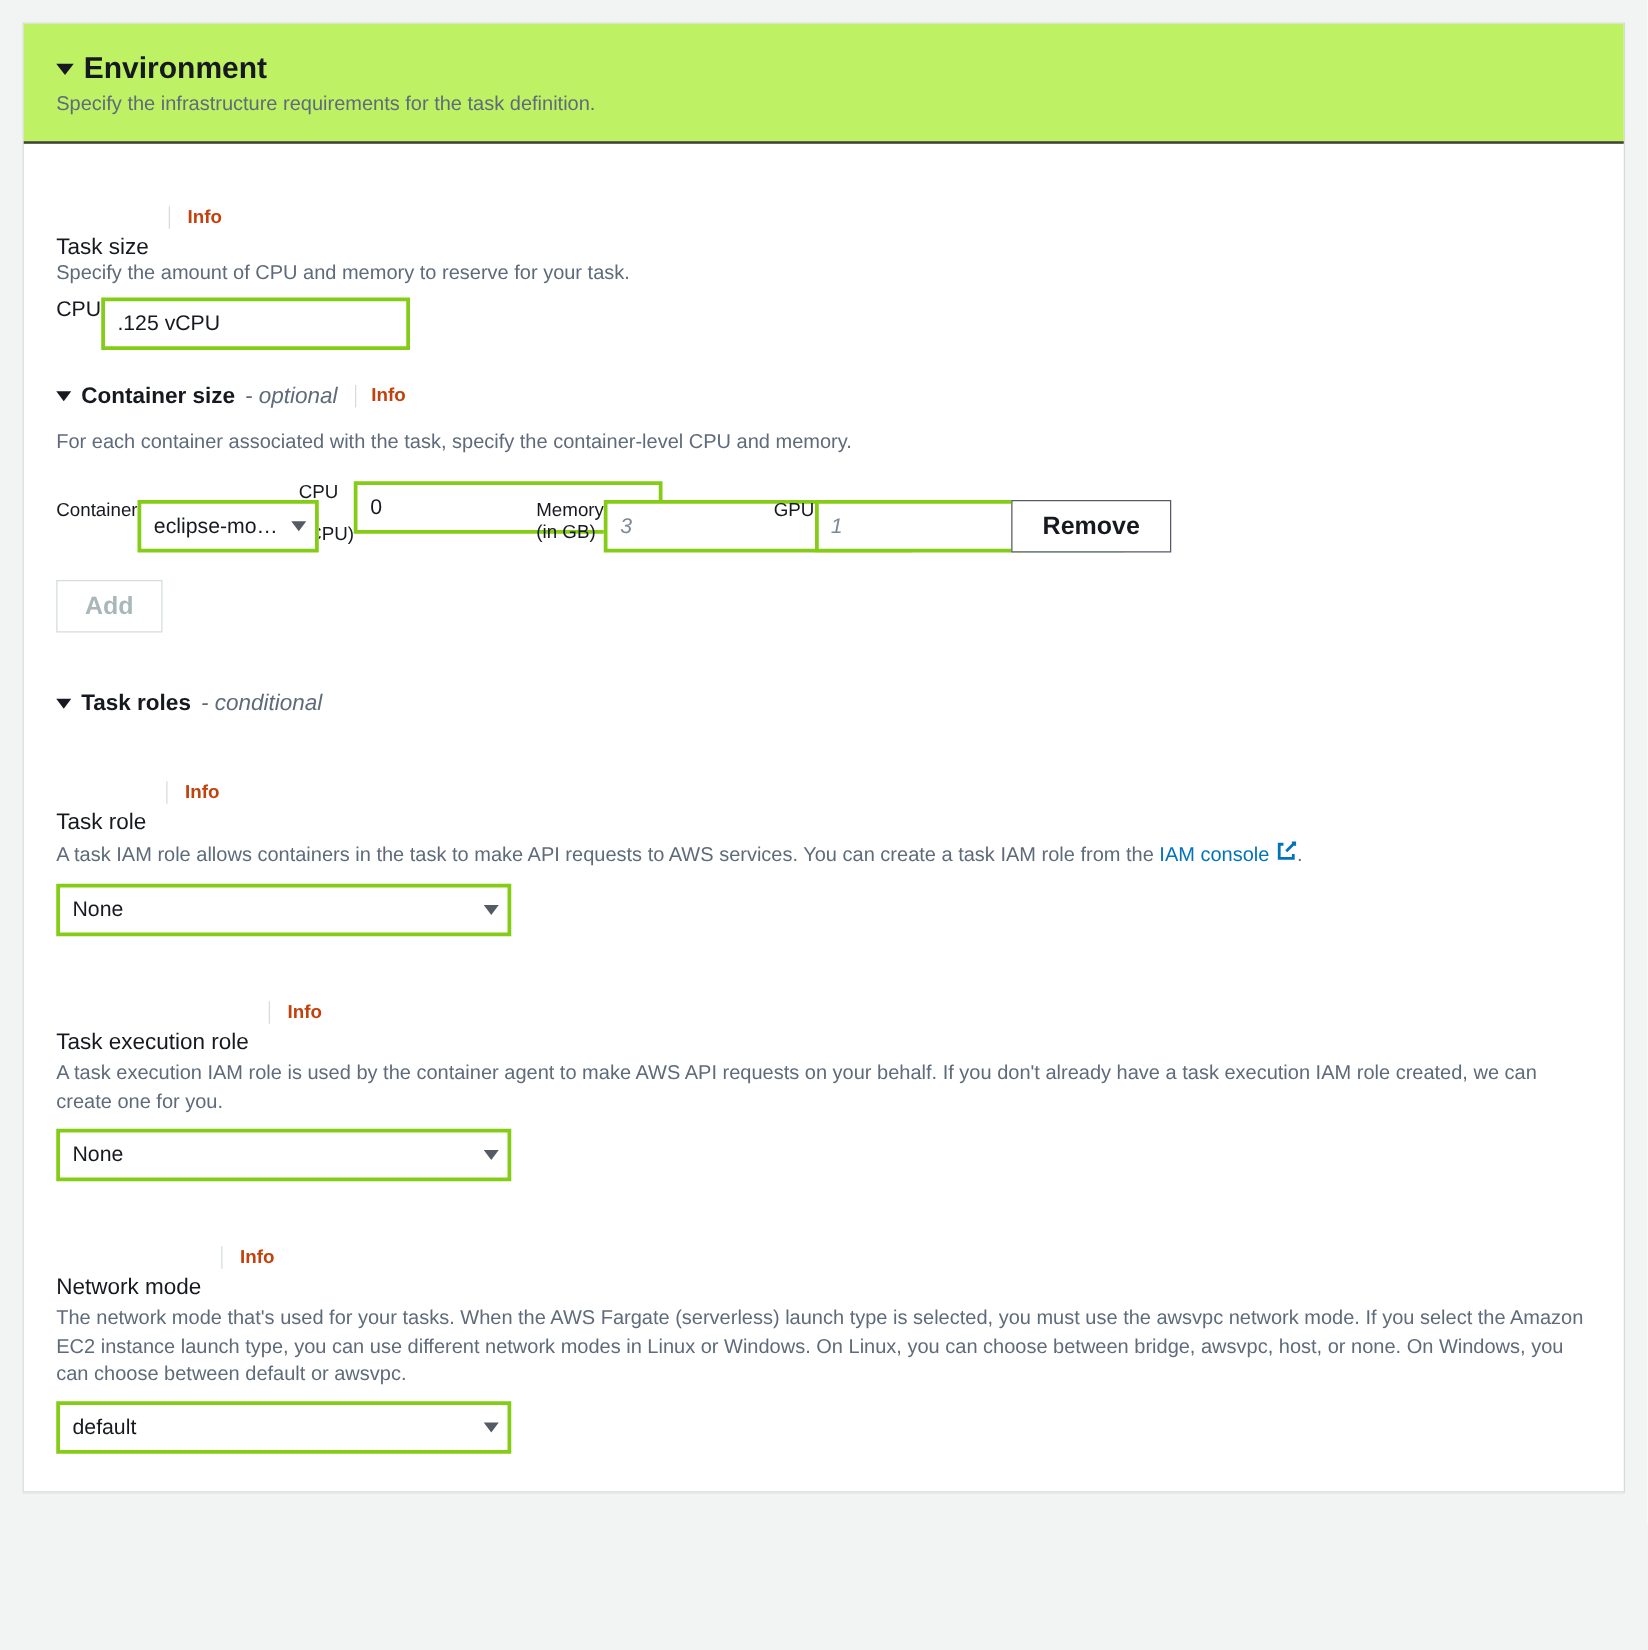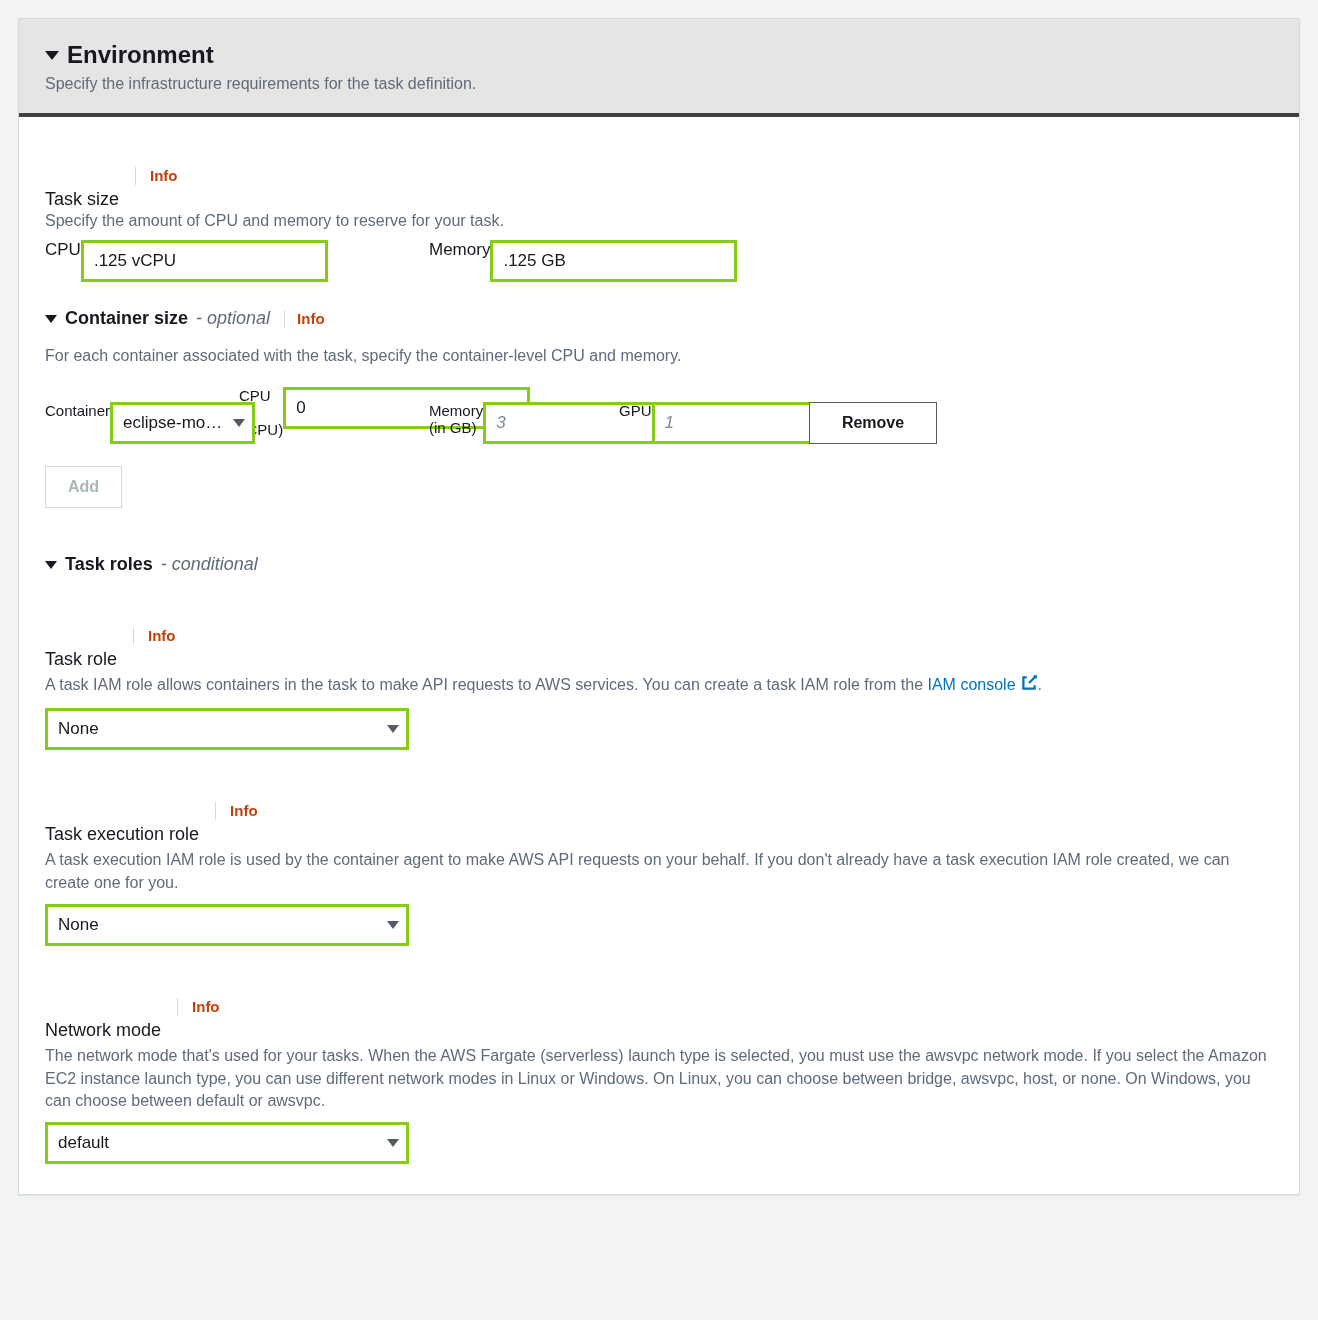--- a/index.html
+++ b/index.html
@@ -9,22 +9,22 @@
     color: #16191f;
     font-size: 16px;
     padding: 18px;
   }
   .panel {
     background: #fff;
     border: 1px solid #d5dbdb;
     box-shadow: 0 1px 1px rgba(0,0,0,0.05);
   }
   .panel-header {
-    background: #e5e5e5;
-    border-bottom: 4px solid #404040;
+    background: #bef264;
+    border-bottom: 2px solid #404040;
     padding: 22px 26px 20px 26px;
   }
   .panel-title-row {
     display: flex;
     align-items: center;
     gap: 8px;
   }
   .collapse-caret {
     width: 0; height: 0;
     border-left: 7px solid transparent;
@@ -70,21 +70,21 @@
   .sub-title { font-size: 18px; font-weight: 700; }
   .sub-suffix { font-size: 18px; font-style: italic; font-weight: 400; color: #5f6b7a; }
   .container-grid { display: grid; grid-template-columns: 170px 166px 166px 166px 1fr; gap: 24px; align-items: end; margin-top: 22px;}
   .container-grid .field-label { font-size: 15px; }
   .btn {
     height: 42px;
     border: 1px solid #545b64;
     background: #fff;
     color: #16191f;
     font-weight: 700;
-    font-size: 16px;
+    font-size: 20px;
     padding: 0 22px;
     cursor: pointer;
   }
   .btn.remove { width: 128px; align-self:flex-end;}
   .btn.add { color: #aab7b8; border-color: #d5dbdb; cursor: default; }
   .add-row { margin-top: 22px; }
   .task-role-desc { color: #5f6b7a; font-size: 16px; margin-top: 4px; line-height: 1.4; }
   .iam-link { color: #0073bb; cursor: pointer; }
   .ext-icon { display:inline-block; vertical-align:middle; margin-left:4px;}
   .ext-icon svg { width:18px; height:18px; stroke:#0073bb; }
@@ -110,24 +110,20 @@
         <span class="section-label">Task size</span>
         <span class="info-sep"></span>
         <span class="info-link">Info</span>
       </div>
       <div class="section-sub">Specify the amount of CPU and memory to reserve for your task.</div>
       <div class="row">
         <div class="field" style="width:360px">
           <span class="field-label">CPU</span>
           <input class="input" value=".125 vCPU" style="">
         </div>
-        <div class="field" style="width:360px">
-          <span class="field-label">Memory</span>
-          <input class="input" value=".125 GB" style="">
-        </div>
       </div>
     </div>
 
     <div class="sub-header-row">
       <span class="collapse-caret small"></span>
       <span class="sub-title">Container size</span>
       <span class="sub-suffix">- optional</span>
       <span class="info-sep"></span>
       <span class="info-link">Info</span>
     </div>

